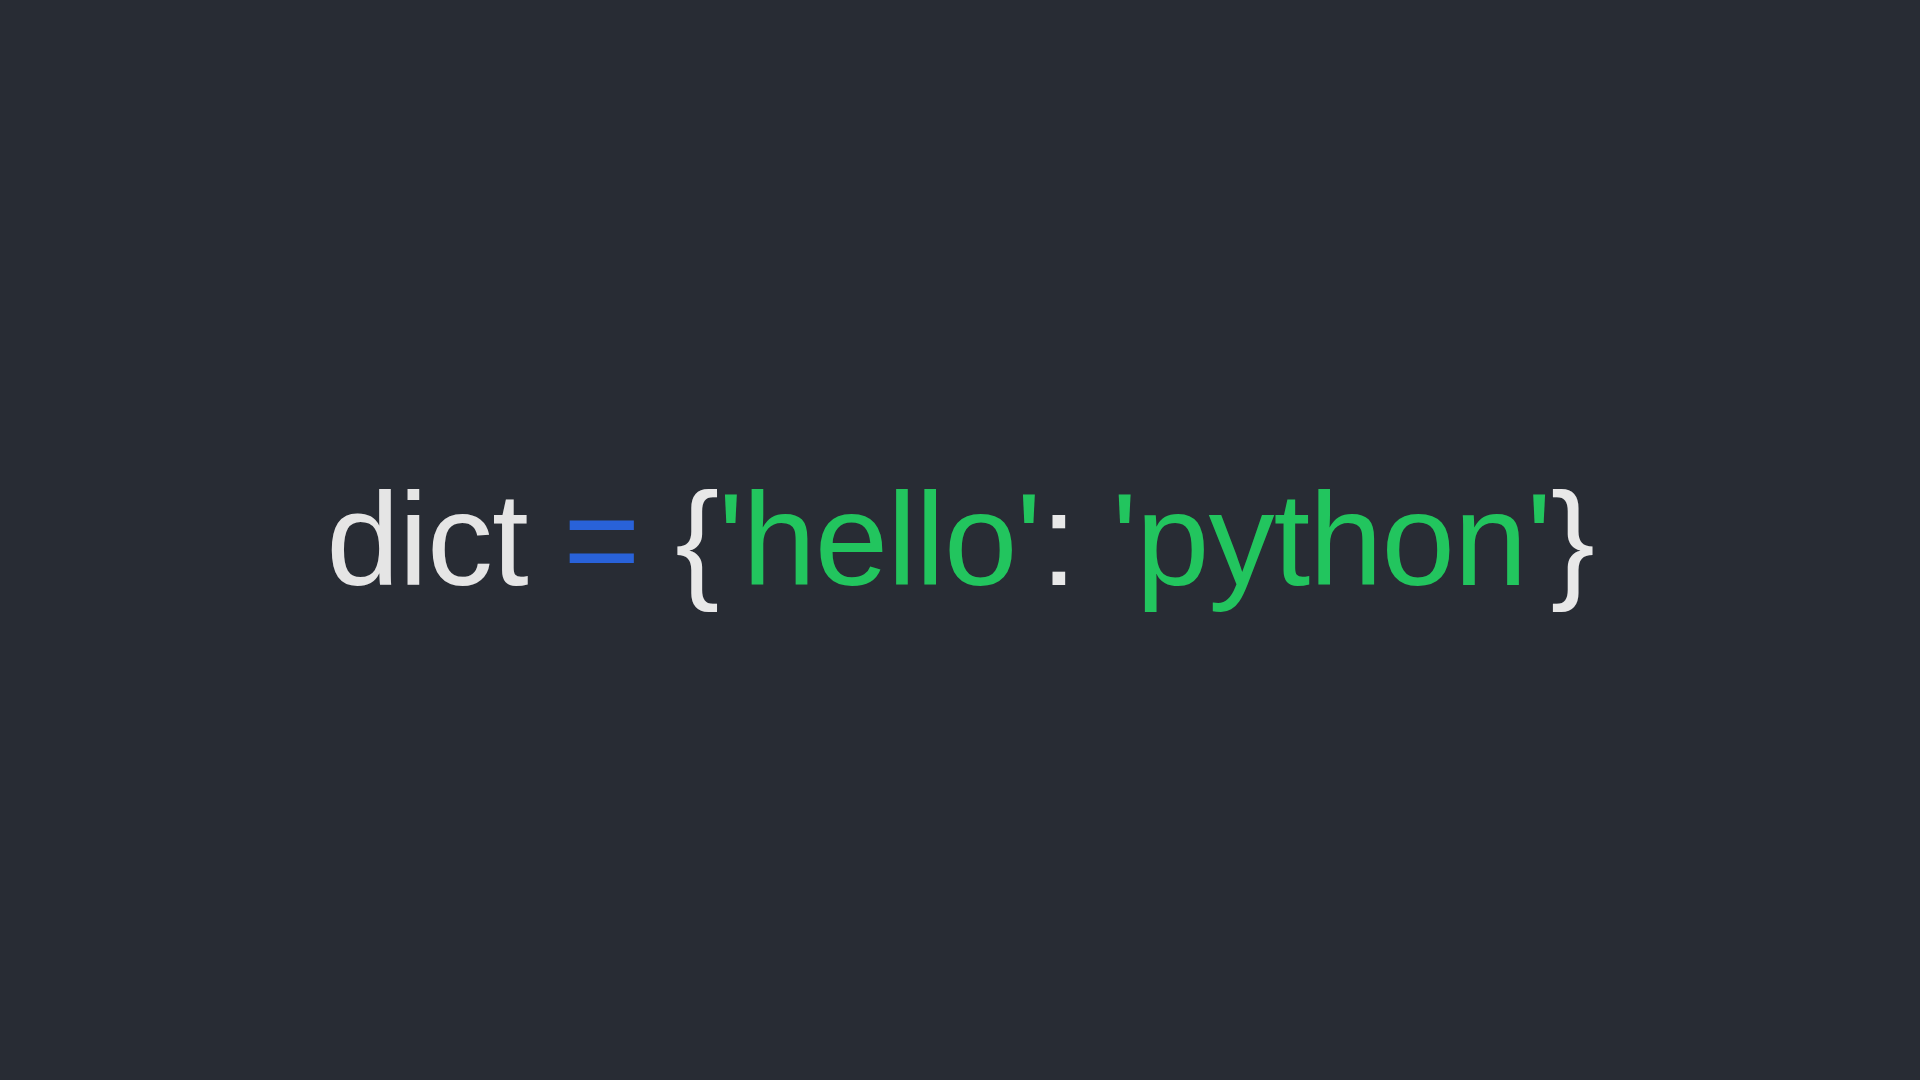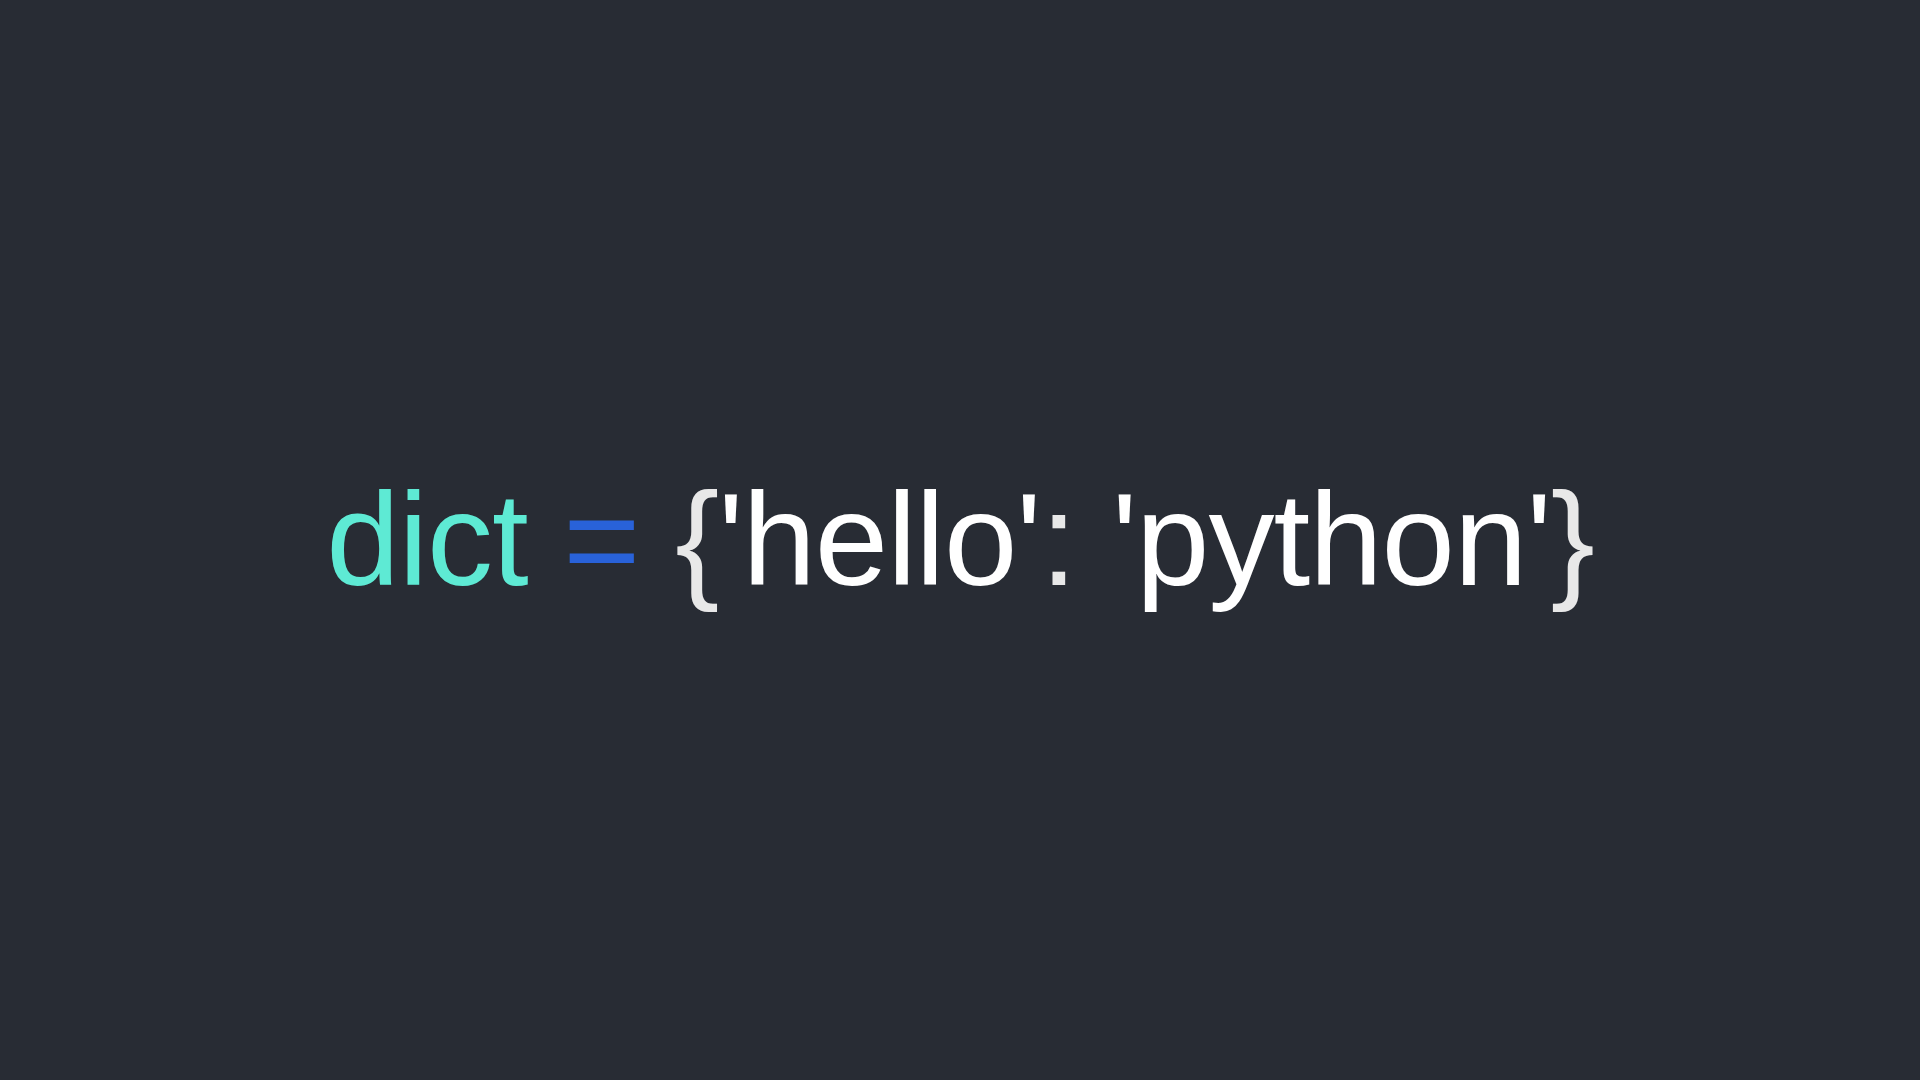--- a/index.html
+++ b/index.html
@@ -18,30 +18,30 @@
       overflow: hidden;
     }
     .code-line {
       font-size: 132px;
       font-weight: 400;
       white-space: nowrap;
       line-height: 1;
       letter-spacing: -1px;
     }
     .token-keyword {
-      color: #5eead4;
+      color: #e5e5e5;
     }
     .token-operator {
       color: #2962d9;
     }
     .token-brace {
       color: #e8e8e8;
     }
     .token-string {
-      color: #ffffff;
+      color: #22c55e;
     }
     .token-punct {
       color: #e8e8e8;
     }
     .sp {
       color: #e8e8e8;
     }
   </style>
 </head>
 <body>

